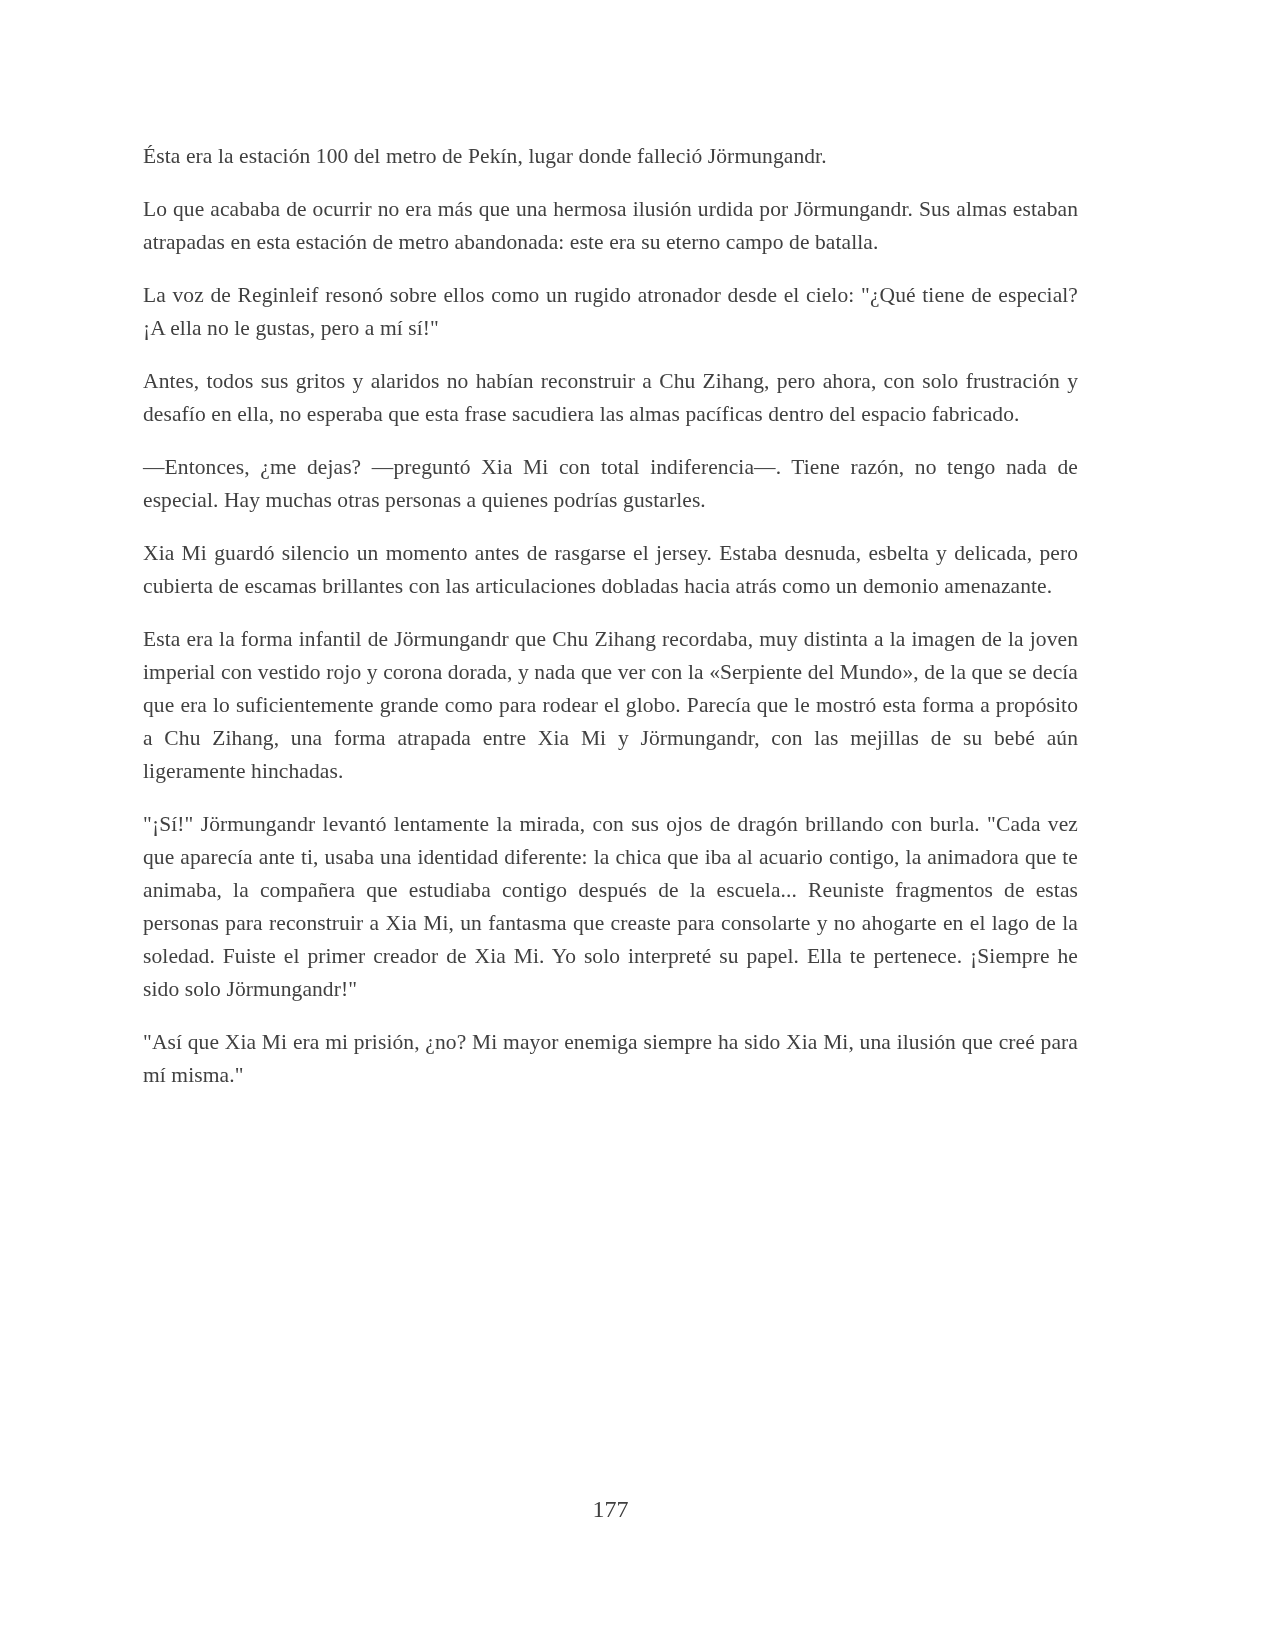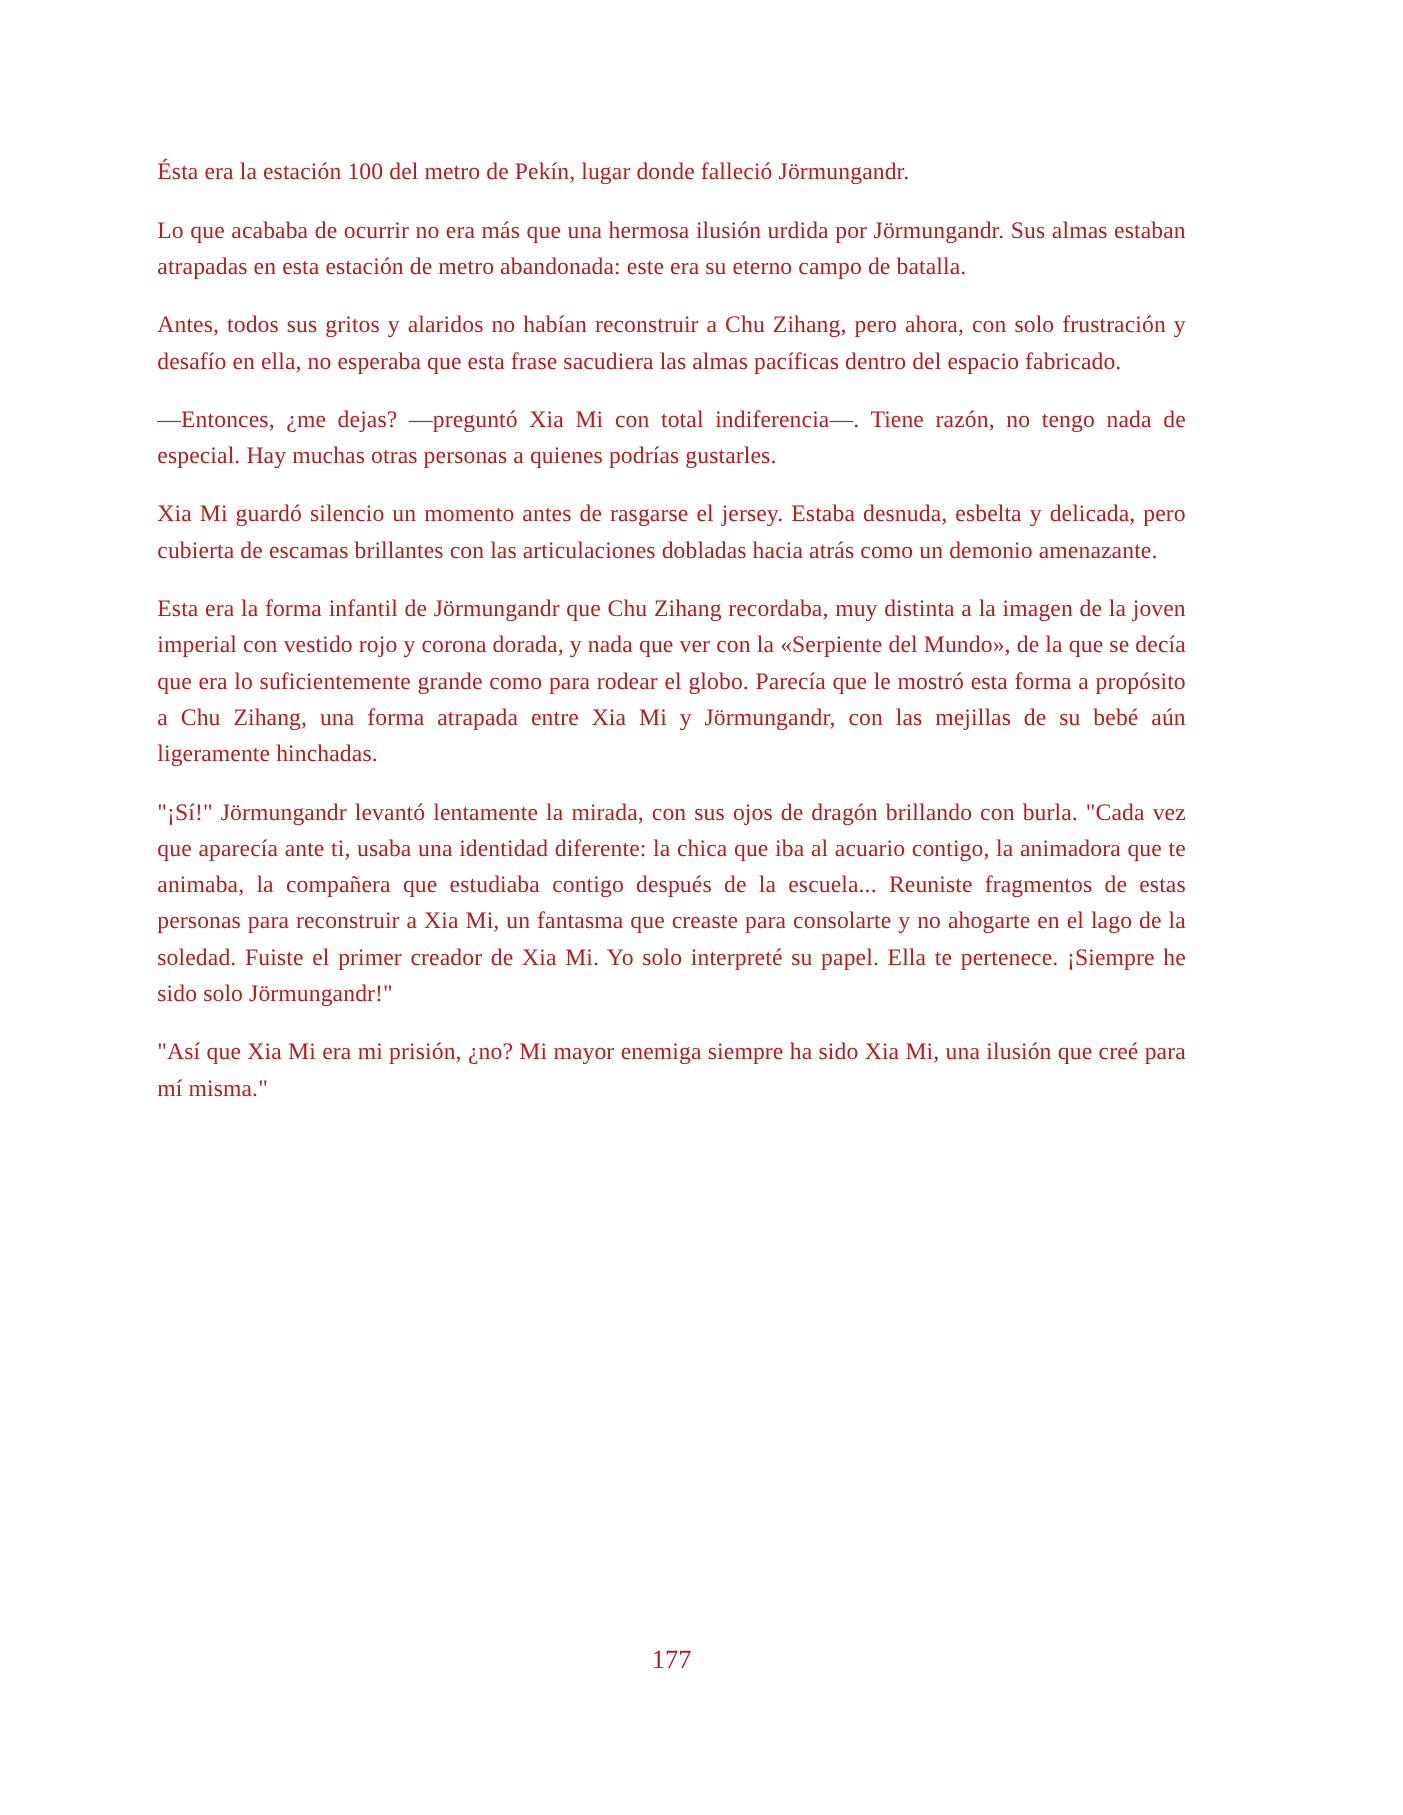--- a/index.html
+++ b/index.html
@@ -5,21 +5,21 @@
   html, body {
     margin: 0;
     padding: 0;
     background: #ffffff;
   }
   .page {
     position: relative;
     width: 1275px;
     height: 1650px;
     background: #ffffff;
-    color: #b91c1c;
+    color: #404040;
     font-family: "Liberation Serif", "DejaVu Serif", serif;
     overflow: hidden;
     box-sizing: border-box;
   }
   .content {
     position: absolute;
     top: 140px;
     left: 143px;
     width: 935px;
   }
@@ -40,20 +40,21 @@
     line-height: 26px;
   }
 </style>
 </head>
 <body>
 
 <div class="page">
   <div class="content">
     <p>Ésta era la estación 100 del metro de Pekín, lugar donde falleció Jörmungandr.</p>
     <p>Lo que acababa de ocurrir no era más que una hermosa ilusión urdida por Jörmungandr. Sus almas estaban atrapadas en esta estación de metro abandonada: este era su eterno campo de batalla.</p>
+    <p>La voz de Reginleif resonó sobre ellos como un rugido atronador desde el cielo: "¿Qué tiene de especial? ¡A ella no le gustas, pero a mí sí!"</p>
     <p>Antes, todos sus gritos y alaridos no habían reconstruir a Chu Zihang, pero ahora, con solo frustración y desafío en ella, no esperaba que esta frase sacudiera las almas pacíficas dentro del espacio fabricado.</p>
     <p>—Entonces, ¿me dejas? —preguntó Xia Mi con total indiferencia—. Tiene razón, no tengo nada de especial. Hay muchas otras personas a quienes podrías gustarles.</p>
     <p>Xia Mi guardó silencio un momento antes de rasgarse el jersey. Estaba desnuda, esbelta y delicada, pero cubierta de escamas brillantes con las articulaciones dobladas hacia atrás como un demonio amenazante.</p>
     <p>Esta era la forma infantil de Jörmungandr que Chu Zihang recordaba, muy distinta a la imagen de la joven imperial con vestido rojo y corona dorada, y nada que ver con la «Serpiente del Mundo», de la que se decía que era lo suficientemente grande como para rodear el globo. Parecía que le mostró esta forma a propósito a Chu Zihang, una forma atrapada entre Xia Mi y Jörmungandr, con las mejillas de su bebé aún ligeramente hinchadas.</p>
     <p>"¡Sí!" Jörmungandr levantó lentamente la mirada, con sus ojos de dragón brillando con burla. "Cada vez que aparecía ante ti, usaba una identidad diferente: la chica que iba al acuario contigo, la animadora que te animaba, la compañera que estudiaba contigo después de la escuela... Reuniste fragmentos de estas personas para reconstruir a Xia Mi, un fantasma que creaste para consolarte y no ahogarte en el lago de la soledad. Fuiste el primer creador de Xia Mi. Yo solo interpreté su papel. Ella te pertenece. ¡Siempre he sido solo Jörmungandr!"</p>
     <p>"Así que Xia Mi era mi prisión, ¿no? Mi mayor enemiga siempre ha sido Xia Mi, una ilusión que creé para mí misma."</p>
   </div>
   <div class="page-number">177</div>
 </div>
 

